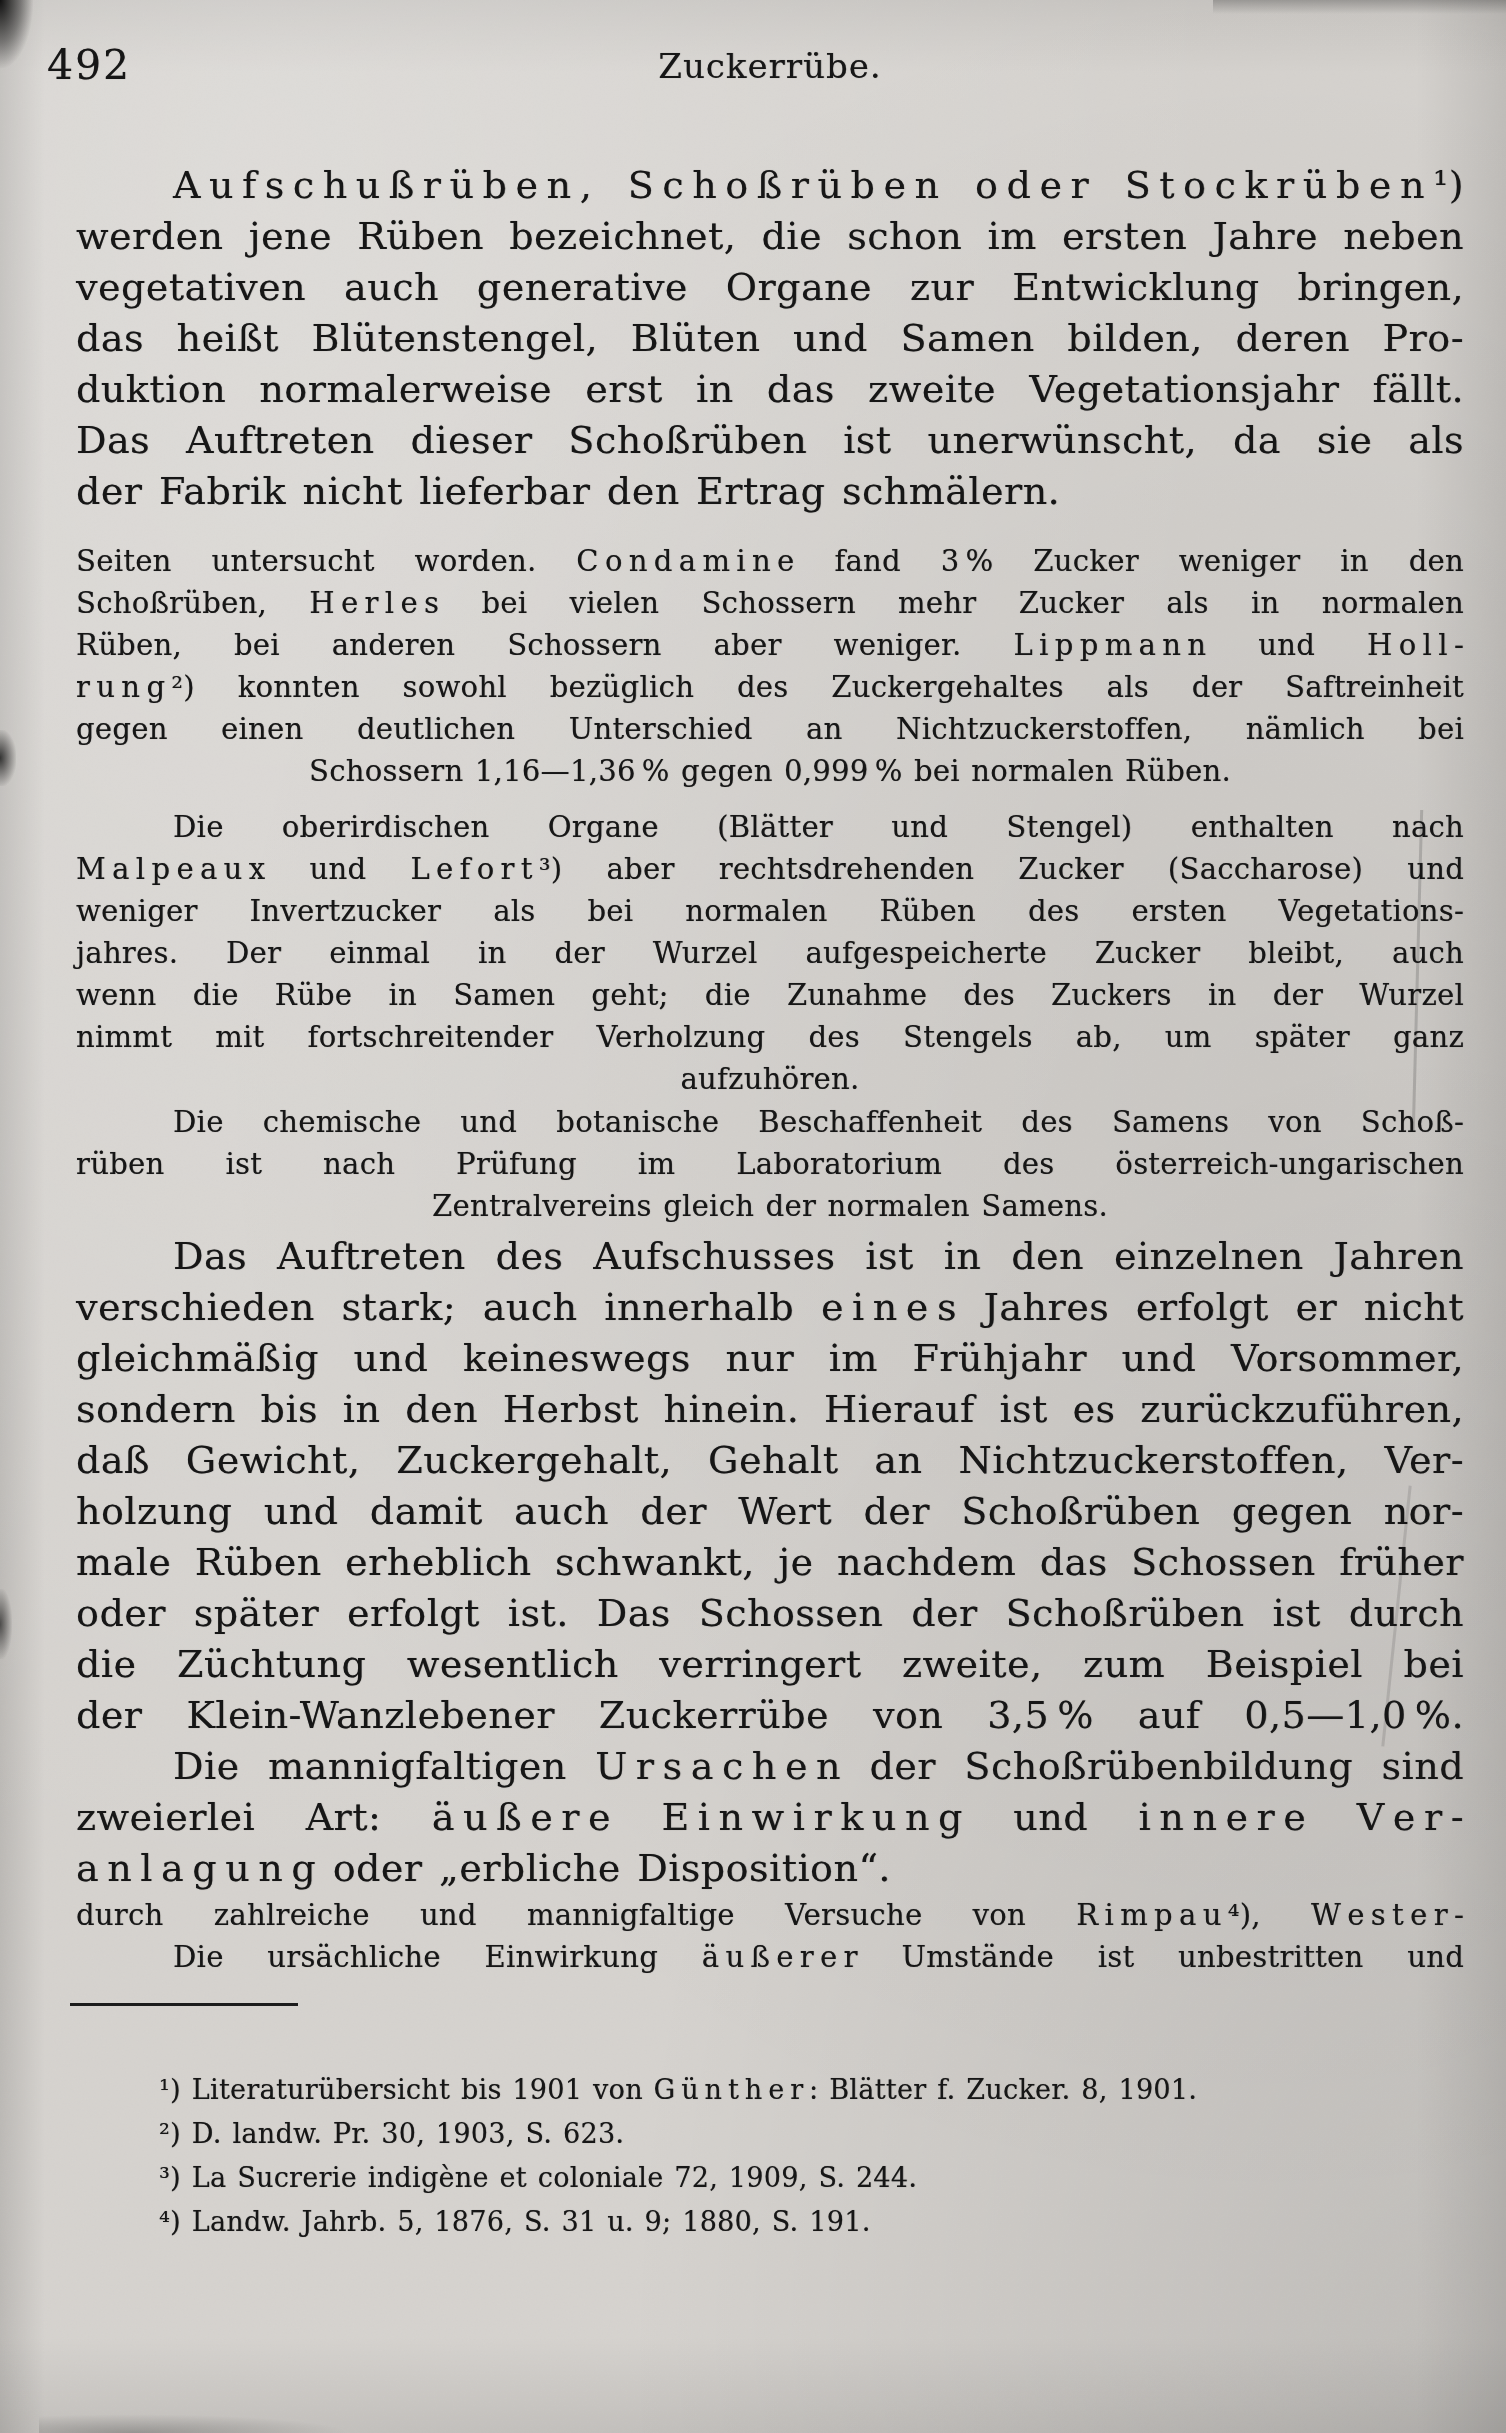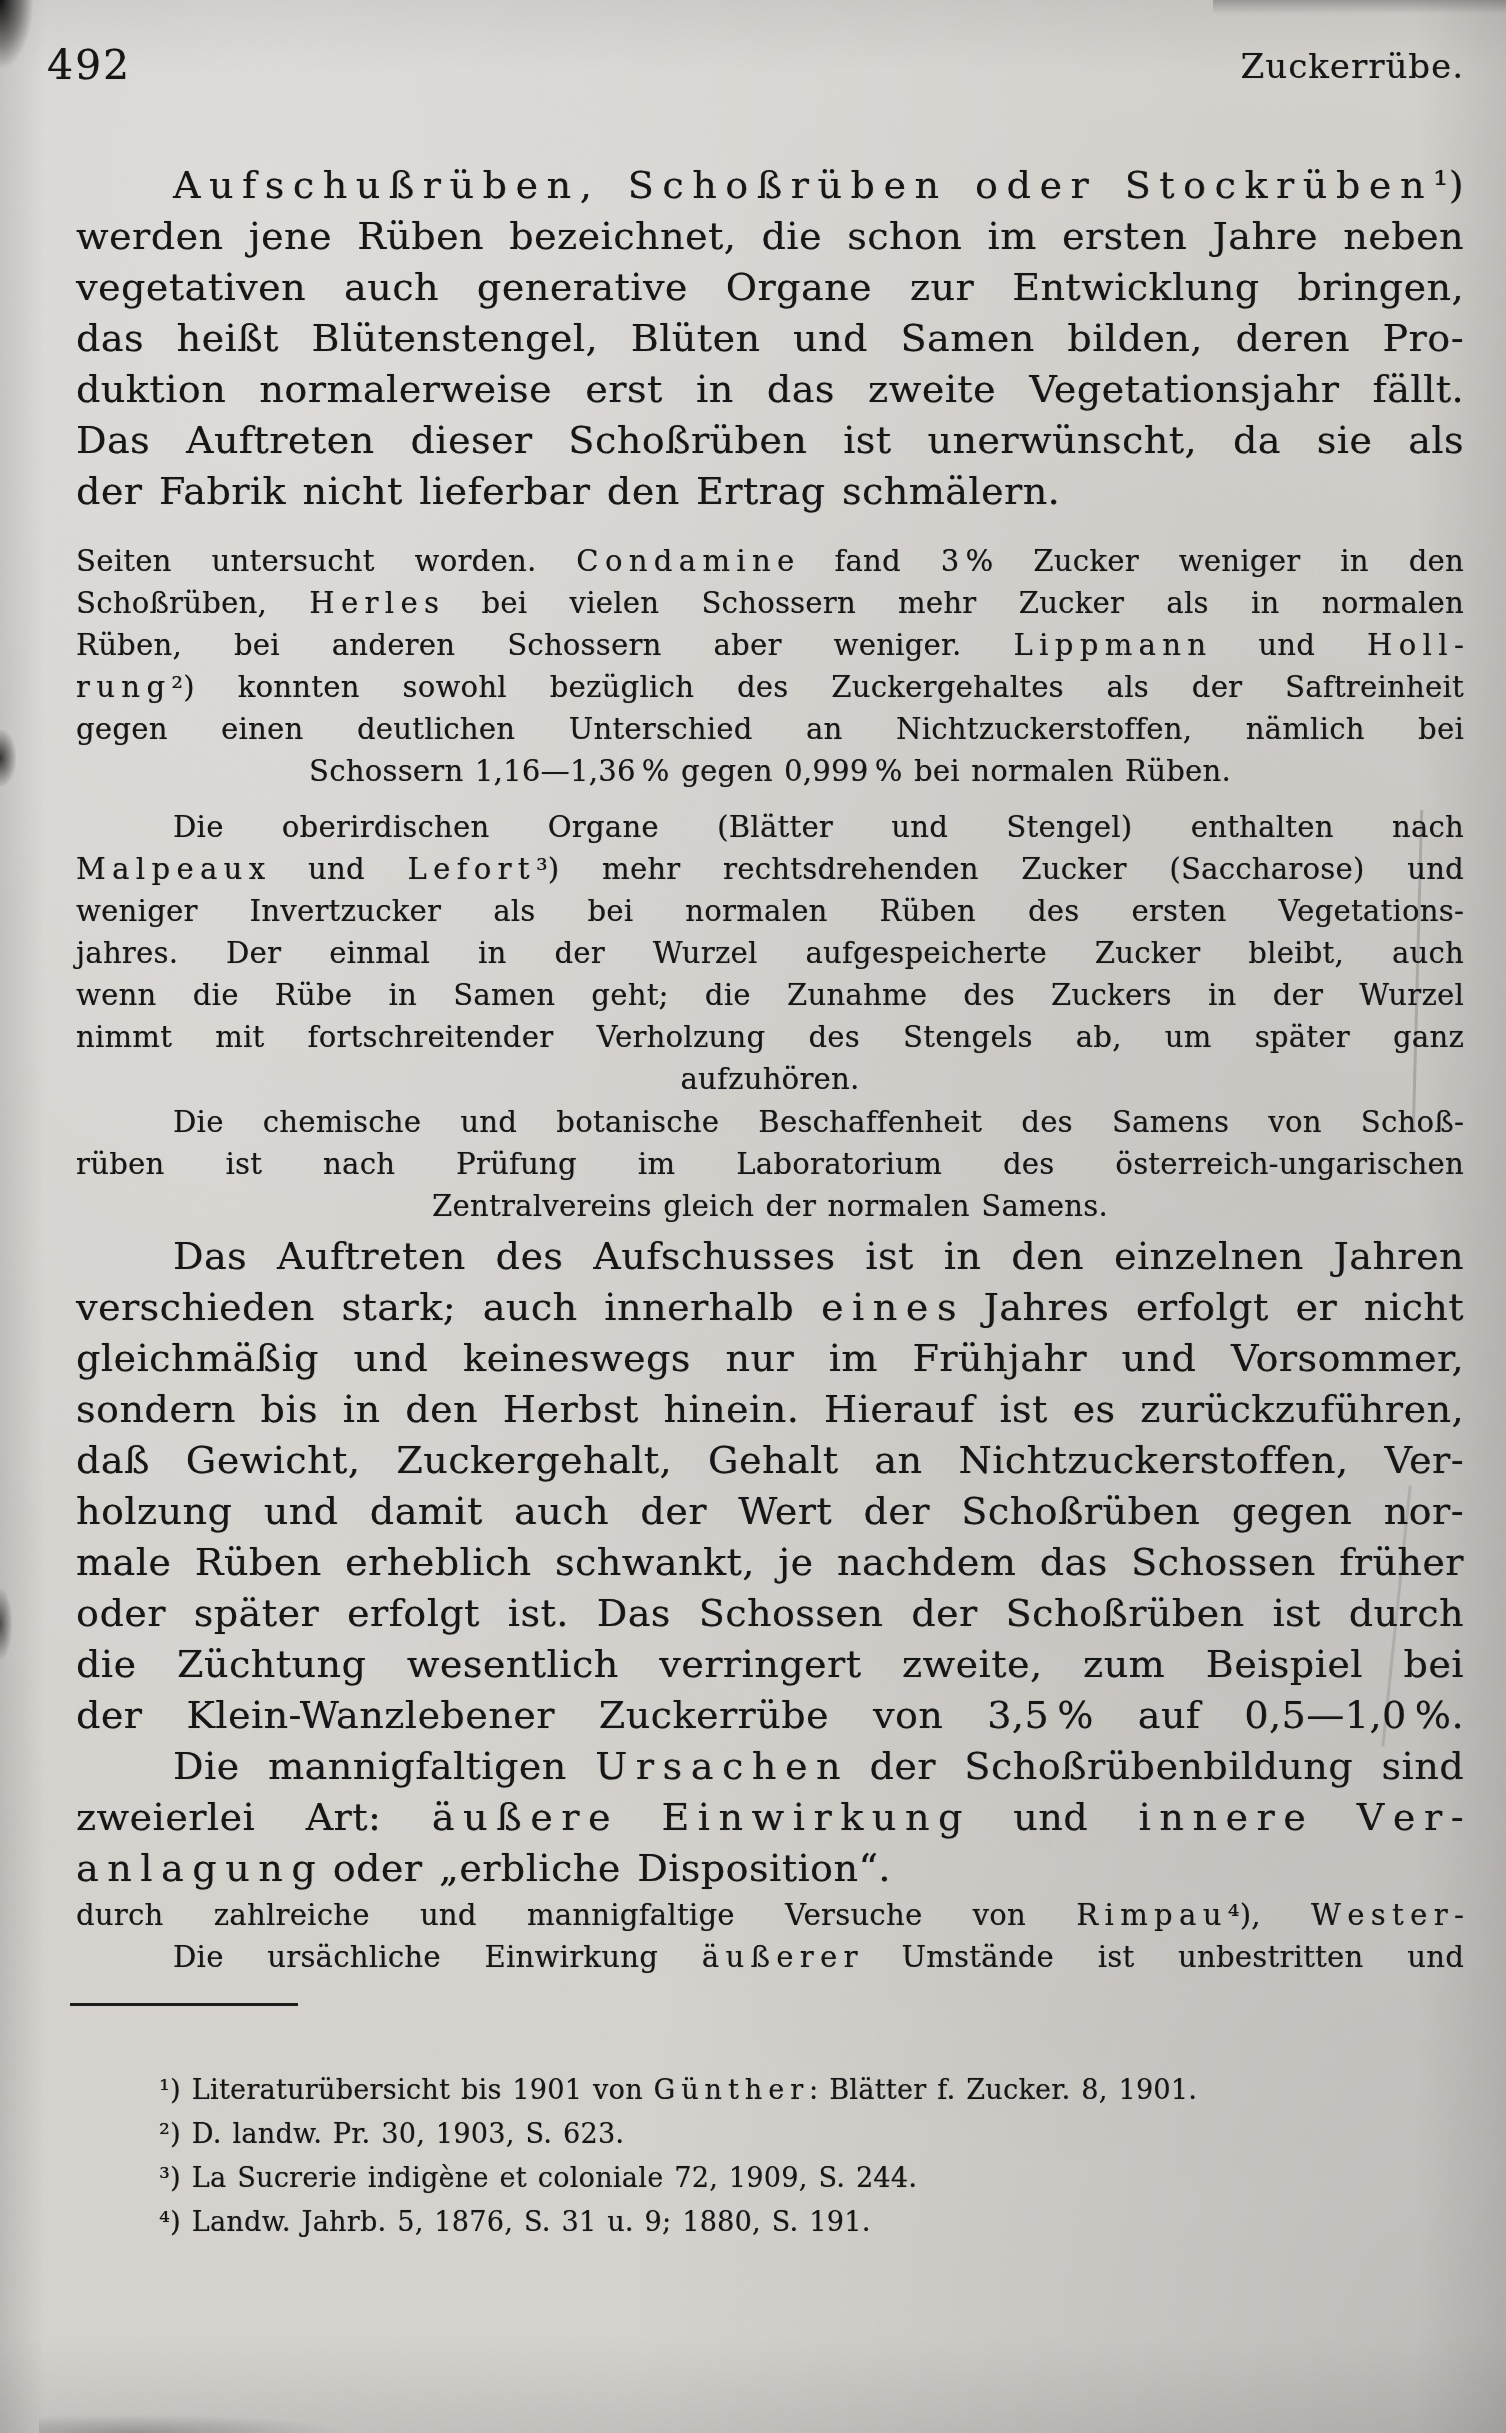--- a/index.html
+++ b/index.html
@@ -21,21 +21,21 @@
     width:1388px;
     padding-top:41px;
     text-shadow:0.3px 0.3px 0.7px rgba(25,25,25,.55);
   }
   .pagehead{position:relative;height:49px;}
   .pagenum{
     position:absolute;left:-29px;top:0;
     font-size:41px;line-height:49px;letter-spacing:1.9px;
   }
   .runtitle{
-    position:absolute;left:0;right:0;top:3.9px;text-align:right;
+    position:absolute;left:0;right:0;top:3.9px;text-align:center;
     font-size:34px;line-height:43px;letter-spacing:1px;
   }
   .para{margin:0;}
   .ln{display:block;white-space:nowrap;}
   .lg .ln{font-size:38px;line-height:51px;letter-spacing:0.5px;word-spacing:3.9px;white-space:normal;}
   .sm .ln{font-size:29px;line-height:42px;letter-spacing:0.3px;word-spacing:1.9px;white-space:normal;text-align:center;}
   .jl{text-align:justify;text-align-last:justify;}
   .ind{text-indent:97px;}
   .p1{margin-top:70px;}
   .p2{margin-top:23px;}
@@ -103,21 +103,21 @@
     <div class="ln jl">Seiten untersucht worden. C o n d a m i n e fand 3 % Zucker weniger in den</div>
     <div class="ln jl">Schoßrüben, H e r l e s bei vielen Schossern mehr Zucker als in normalen</div>
     <div class="ln jl">Rüben, bei anderen Schossern aber weniger. L i p p m a n n und H o l l -</div>
     <div class="ln jl">r u n g ²) konnten sowohl bezüglich des Zuckergehaltes als der Saftreinheit</div>
     <div class="ln jl">gegen einen deutlichen Unterschied an Nichtzuckerstoffen, nämlich bei</div>
     <div class="ln">Schossern 1,16—1,36 % gegen 0,999 % bei normalen Rüben.</div>
   </div>
 
   <div class="para sm p3">
     <div class="ln jl ind">Die oberirdischen Organe (Blätter und Stengel) enthalten nach</div>
-    <div class="ln jl">M a l p e a u x und L e f o r t ³) mehr rechtsdrehenden Zucker (Saccharose) und</div>
+    <div class="ln jl">M a l p e a u x und L e f o r t ³) aber rechtsdrehenden Zucker (Saccharose) und</div>
     <div class="ln jl">weniger Invertzucker als bei normalen Rüben des ersten Vegetations-</div>
     <div class="ln jl">jahres. Der einmal in der Wurzel aufgespeicherte Zucker bleibt, auch</div>
     <div class="ln jl">wenn die Rübe in Samen geht; die Zunahme des Zuckers in der Wurzel</div>
     <div class="ln jl">nimmt mit fortschreitender Verholzung des Stengels ab, um später ganz</div>
     <div class="ln">aufzuhören.</div>
   </div>
 
   <div class="para sm p4">
     <div class="ln jl ind">Die chemische und botanische Beschaffenheit des Samens von Schoß-</div>
     <div class="ln jl">rüben ist nach Prüfung im Laboratorium des österreich-ungarischen</div>

